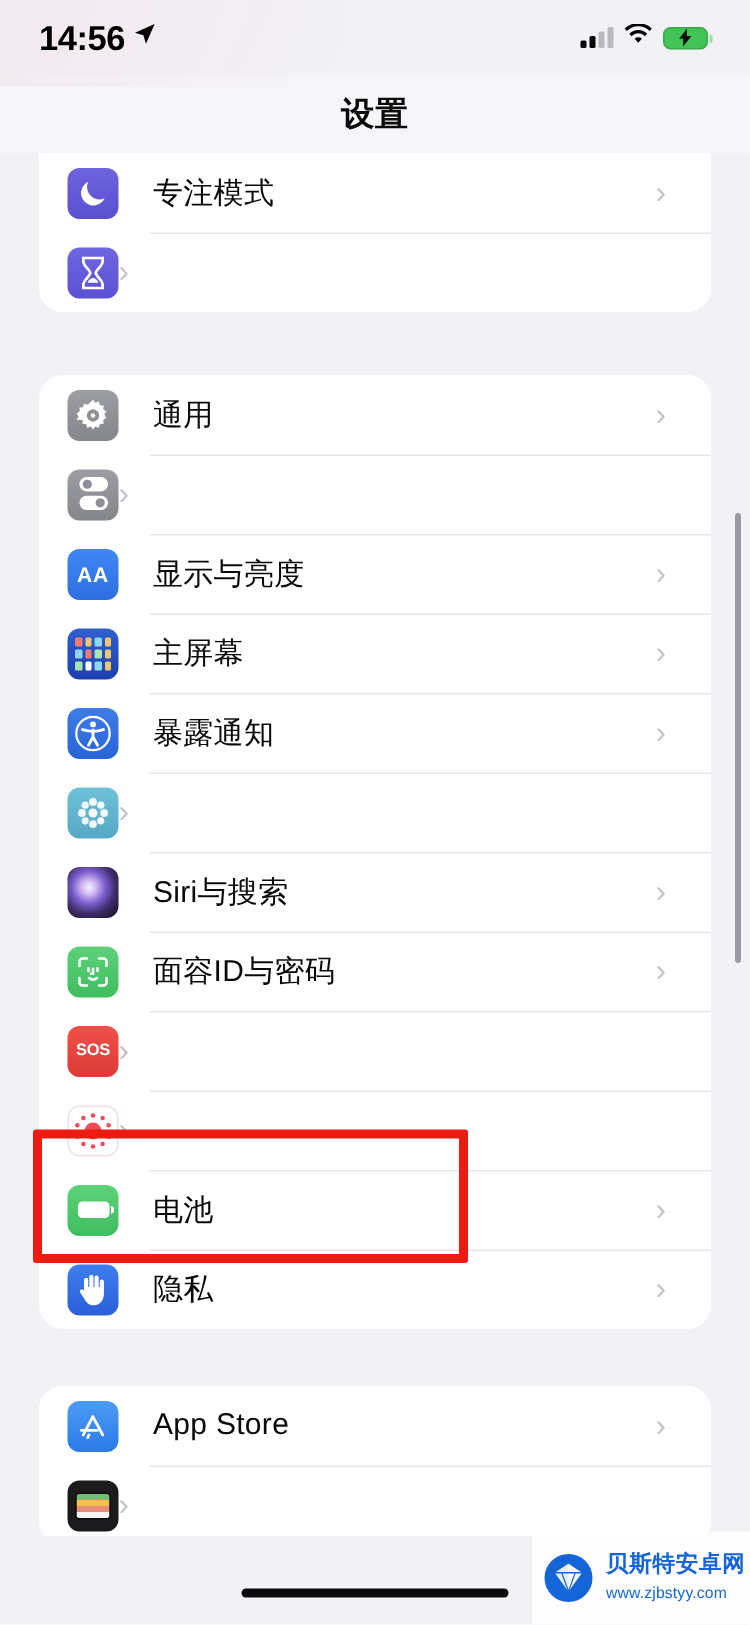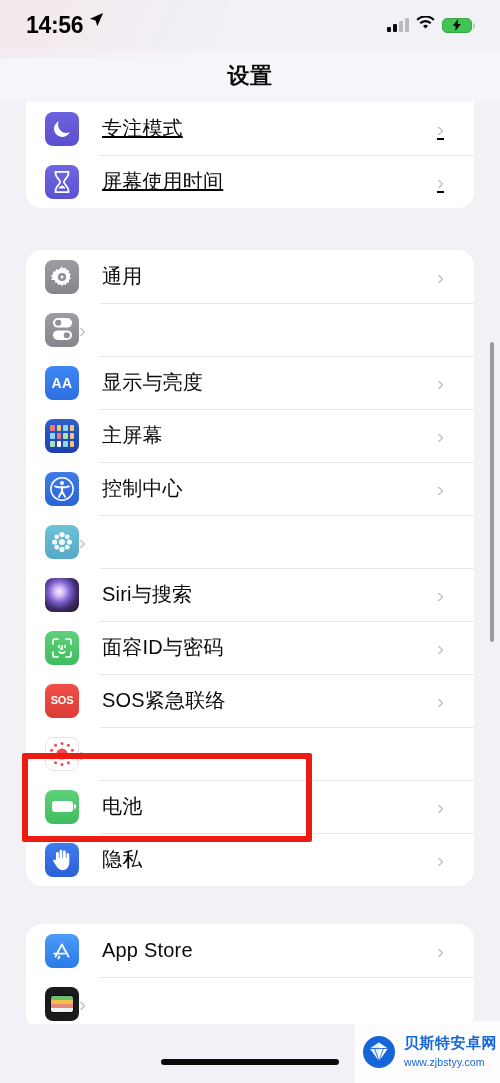--- a/index.html
+++ b/index.html
@@ -23,21 +23,21 @@
     width: 500px;
     height: 50px;
     display: flex;
     align-items: center;
     justify-content: space-between;
     padding: 0 28px 0 26px;
     z-index: 20;
   }
   .status-left {
     display: flex;
-    align-items: flex-start;
+    align-items: center;
     gap: 6px;
   }
   .status-time {
     font-size: 23px;
     font-weight: 600;
     letter-spacing: -0.3px;
     color: #000;
   }
   .loc-arrow { display: block; }
   .status-right {
@@ -176,21 +176,20 @@
     margin-right: 14px;
   }
 
   .group-gap { height: 42px; }
   .group-gap-sm { height: 38px; }
 
   
   .card-clip {
     margin-top: -36px;
     padding-top: 36px;
-    text-decoration: underline;
   }
 
   
   .ic-focus   { background: linear-gradient(180deg,#6d63dd,#5a4fd1); }
   .ic-screentime { background: linear-gradient(180deg,#6f66e0,#5b51d4); }
   .ic-general { background: linear-gradient(180deg,#9d9da4,#85858c); }
   .ic-control { background: linear-gradient(180deg,#9d9da4,#85858c); }
   .ic-display { background: linear-gradient(180deg,#3f87f5,#2f6fe0); }
   .ic-home    { background: linear-gradient(180deg,#2f5fd0,#1d3fae); }
   .ic-access  { background: linear-gradient(180deg,#3e7ce8,#2a64d6); }
@@ -389,21 +388,20 @@
       <span class="row-label">专注模式</span>
       <span class="chev">›</span>
     </div>
     <div class="row">
       <span class="row-icon ic-screentime">
         <svg width="18" height="22" viewBox="0 0 18 24">
           <path d="M2 1h14v2.4c0 3.6-5 6.3-5 8.6s5 5 5 8.6V23H2v-2.4c0-3.6 5-6.3 5-8.6S2 7 2 3.4z" fill="none" stroke="#fff" stroke-width="2"></path>
           <path d="M5 19c1-2.3 3-3.3 4-3.3s3 1 4 3.3z" fill="#fff"></path>
         </svg>
       </span>
-      <span class="row-label">屏幕使用时间</span>
       <span class="chev">›</span>
     </div>
   </div>
 
   <div class="group-gap"></div>
 
   <div class="card">
 
     <div class="row">
       <span class="row-icon ic-general">
@@ -460,21 +458,21 @@
 
     <div class="row">
       <span class="row-icon ic-access">
         <svg class="ax" viewBox="0 0 28 28">
           <circle cx="14" cy="14" r="12" fill="none" stroke="#fff" stroke-width="1.6"></circle>
           <circle cx="14" cy="7.5" r="2.1" fill="#fff"></circle>
           <path d="M6.5 11.2c4.8 1.6 10.2 1.6 15 0" stroke="#fff" stroke-width="2.1" fill="none" stroke-linecap="round"></path>
           <path d="M14 11.5v5m0 0-3.3 6m3.3-6 3.3 6" stroke="#fff" stroke-width="2.1" fill="none" stroke-linecap="round"></path>
         </svg>
       </span>
-      <span class="row-label">控制中心</span>
+      <span class="row-label">暴露通知</span>
       <span class="chev">›</span>
     </div>
 
     <div class="row">
       <span class="row-icon ic-wall">
         <svg class="flower" viewBox="0 0 24 24" fill="#fff" opacity="0.92">
           <circle cx="12" cy="12" r="3"></circle>
           <circle cx="12" cy="4.6" r="2.6"></circle>
             <circle cx="12" cy="19.4" r="2.6"></circle>
           <circle cx="4.6" cy="12" r="2.6"></circle>
@@ -503,21 +501,20 @@
         </svg>
       </span>
       <span class="row-label">面容ID与密码</span>
       <span class="chev">›</span>
     </div>
 
     <div class="row">
       <span class="row-icon ic-sos">
         <span class="glyph-text sos">SOS</span>
       </span>
-      <span class="row-label">SOS紧急联络</span>
       <span class="chev">›</span>
     </div>
 
     <div class="row">
       <span class="row-icon ic-exposure">
         <svg class="expo" viewBox="0 0 28 28">
           <circle cx="14" cy="14" r="5.6" fill="#ef4b57"></circle>
           <g fill="#ef4b57">
             <circle cx="14" cy="3.6" r="1.5"></circle>
               <circle cx="20.4" cy="5.3" r="1.5"></circle>

